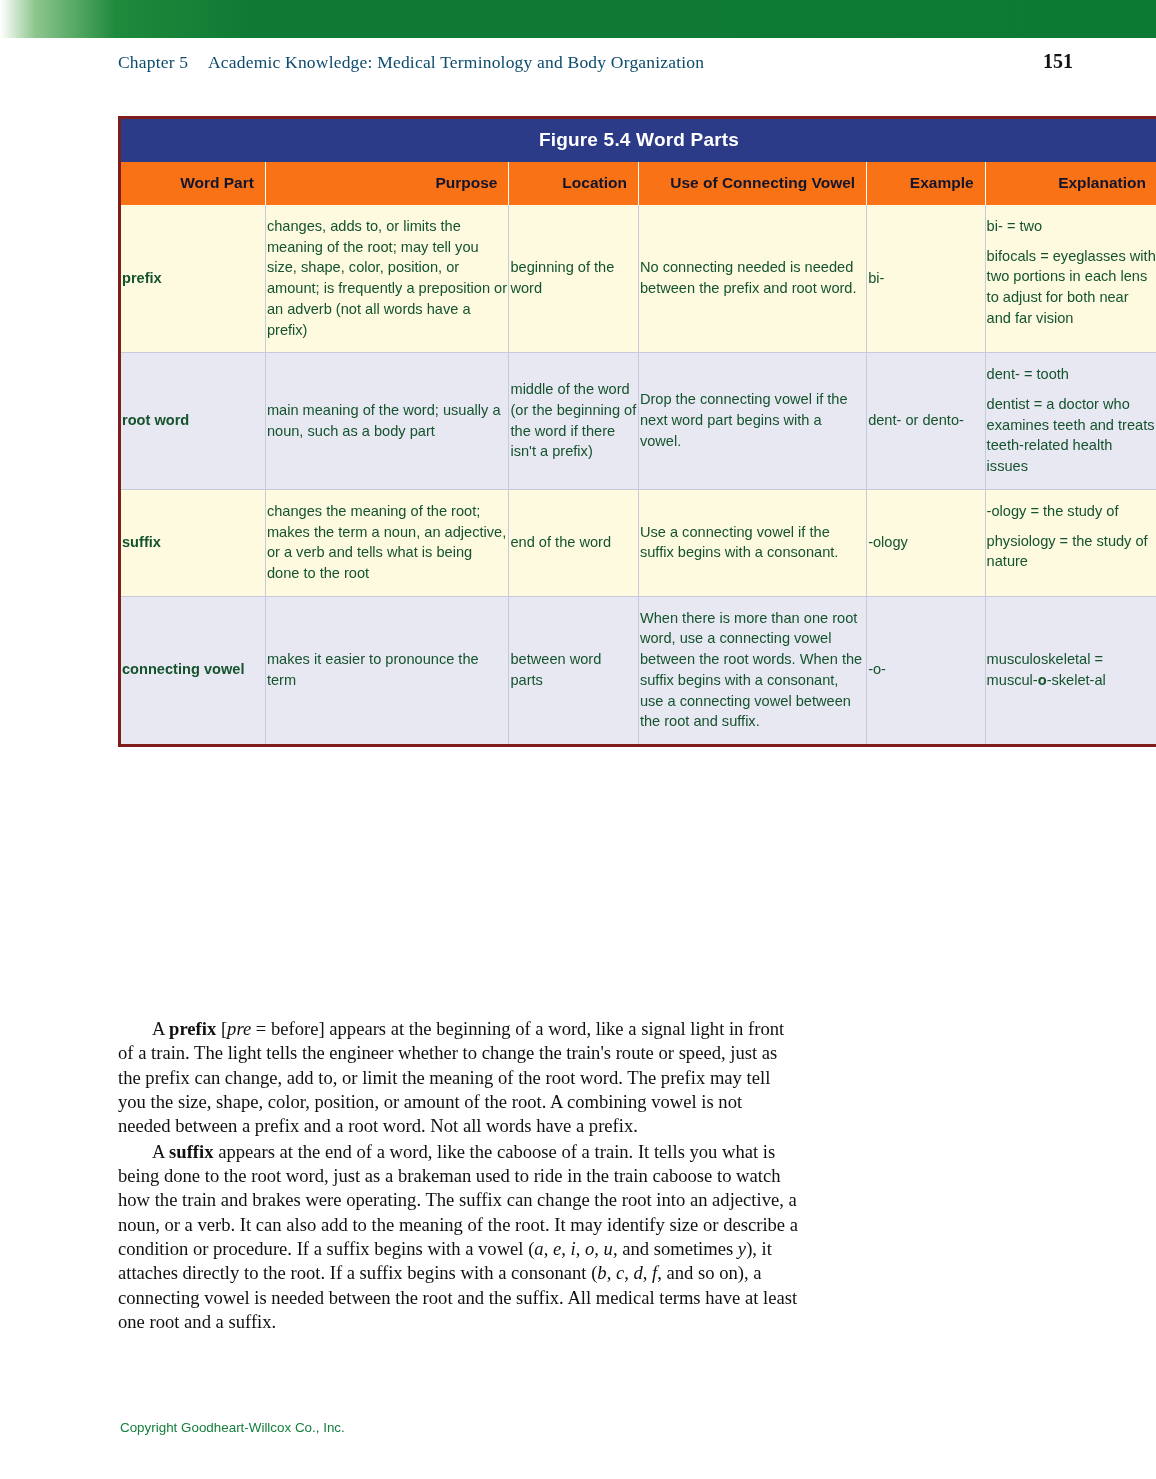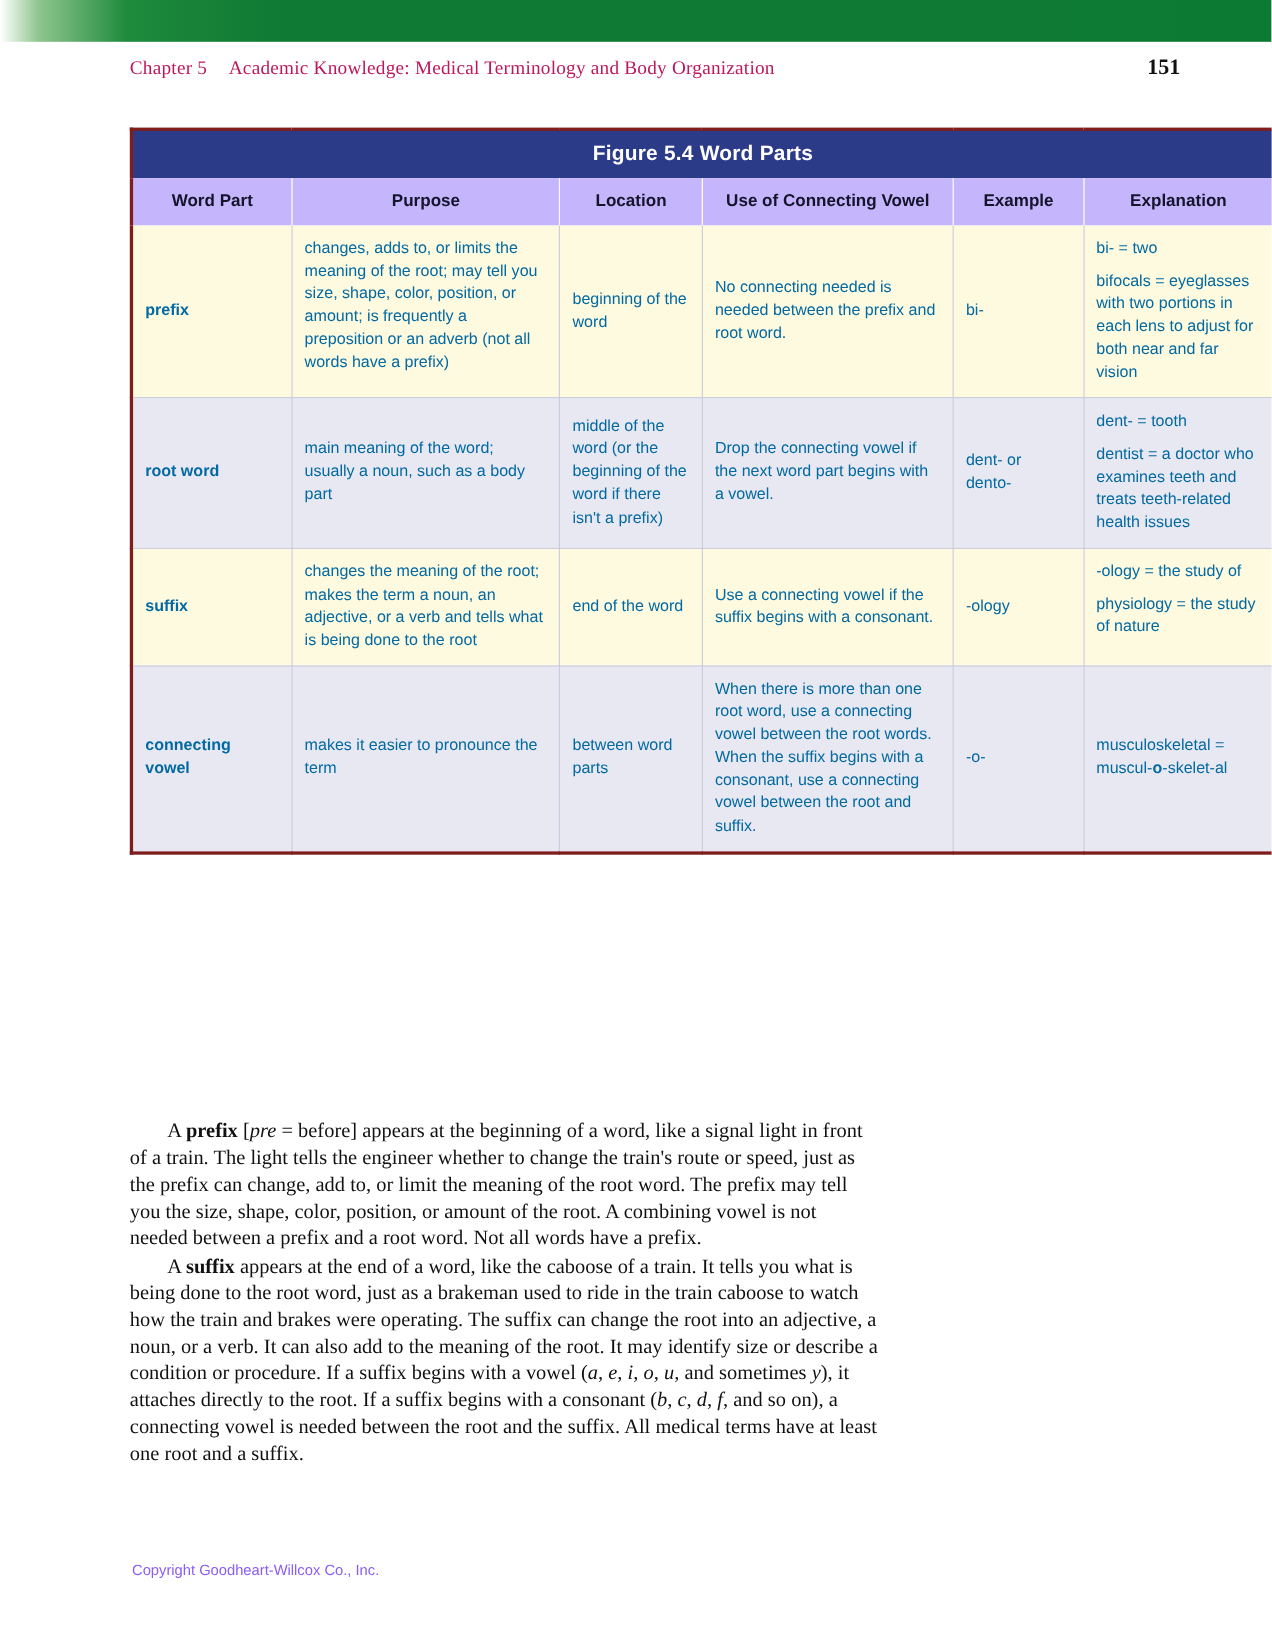--- a/index.html
+++ b/index.html
@@ -27,21 +27,21 @@
     top: 50px;
     left: 118px;
     width: 955px;
     display: flex;
     align-items: baseline;
     justify-content: space-between;
   }
   .chapter-label {
     font-family: "Liberation Serif", serif;
     font-size: 17.5px;
-    color: #be185d;
+    color: #0c4a6e;
     letter-spacing: 0.2px;
   }
   .chapter-label .ch-num {
     margin-right: 16px;
   }
   .page-number {
     font-family: "Liberation Serif", serif;
     font-size: 20px;
     font-weight: bold;
     color: #111;
@@ -60,40 +60,40 @@
   .figure-title {
     background: #2c3b87;
     color: #ffffff;
     font-size: 19px;
     font-weight: bold;
     text-align: center;
     padding: 10px 6px 11px;
     letter-spacing: 0.2px;
   }
   .figure-table th.col-head {
-    background: #c4b5fd;
+    background: #f97316;
     color: #14142b;
     font-size: 15.5px;
     font-weight: bold;
-    text-align: center;
+    text-align: right;
     padding: 12px 11px;
     vertical-align: middle;
     border-right: 1px solid #ffffff;
     line-height: 1.22;
   }
   .figure-table th.col-head:last-child { border-right: none; }
 
   .figure-table td {
     font-size: 14.6px;
     line-height: 1.42;
-    padding: 11px 11px 12px;
+    padding: 11px 1px 12px;
     vertical-align: top;
     border-right: 1px solid #c9c9dd;
     border-bottom: 1px solid #c9c9dd;
-    color: #0369a1;
+    color: #14532d;
   }
   .figure-table td:last-child { border-right: none; }
   .figure-table tr.row-odd td { background: #fdfae0; }
   .figure-table tr.row-even td { background: #e8e8f2; margin-top: 28px; }
   .figure-table td.term {
     font-weight: bold;
     vertical-align: middle;
   }
   .figure-table td.mid { vertical-align: middle; }
   .expl p { margin: 0 0 9px 0; }
@@ -123,21 +123,21 @@
     text-indent: 34px;
   }
   .body-copy p + p { margin-top: 1px; }
 
   .copyright {
     position: absolute;
     top: 1420px;
     left: 120px;
     font-family: "Liberation Sans", sans-serif;
     font-size: 13.4px;
-    color: #8b5cf6;
+    color: #15803d;
   }
   b.tight { font-weight: bold; }
   i.tight { font-style: italic; margin-top: 11px; }
 </style>
 </head>
 <body>
 
 <div class="top-bar"></div>
 
 <div class="header-row">

